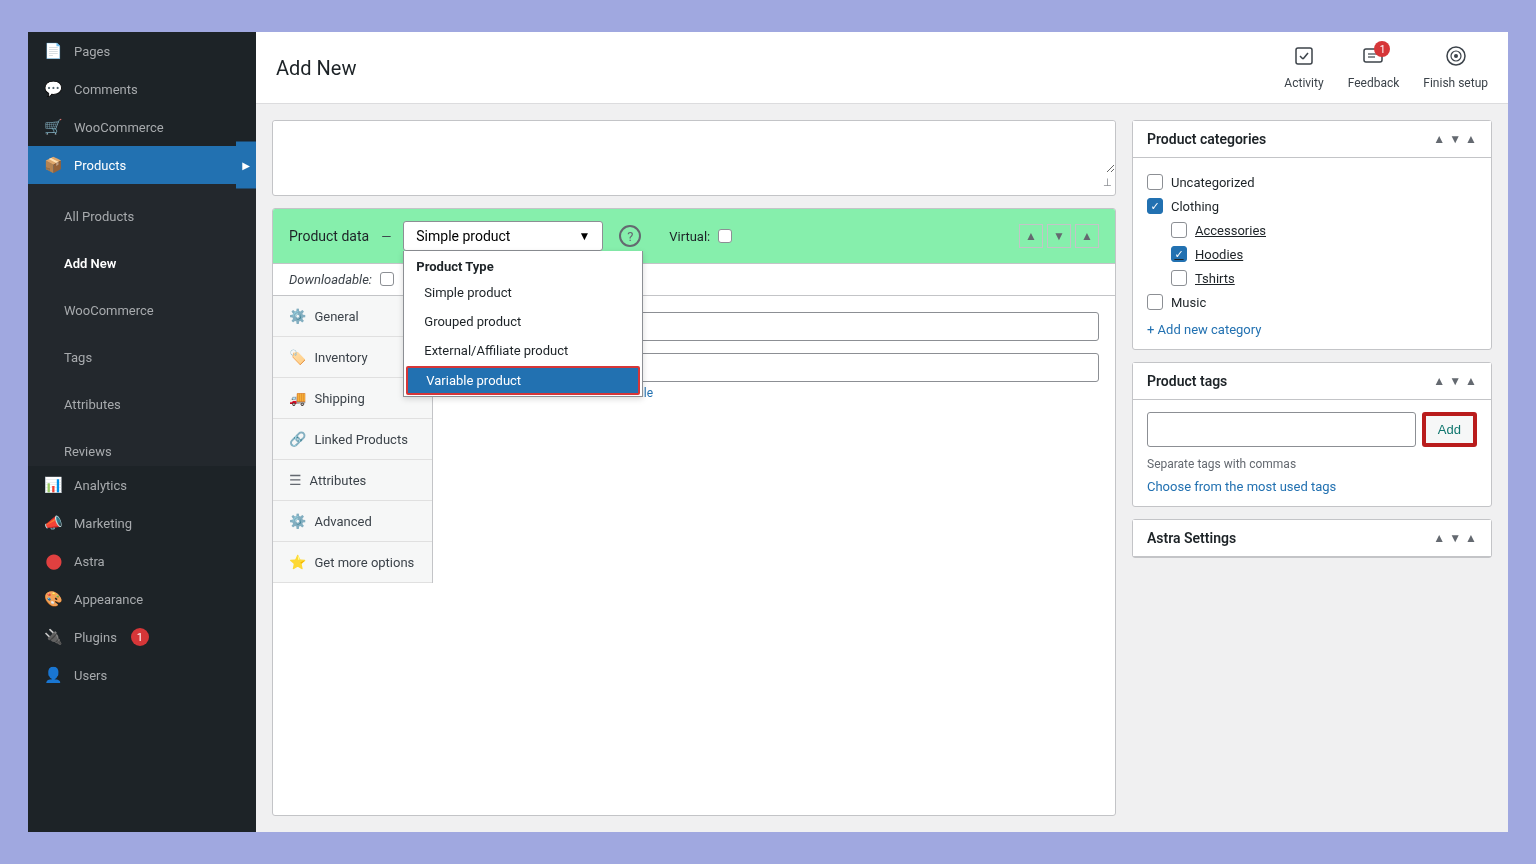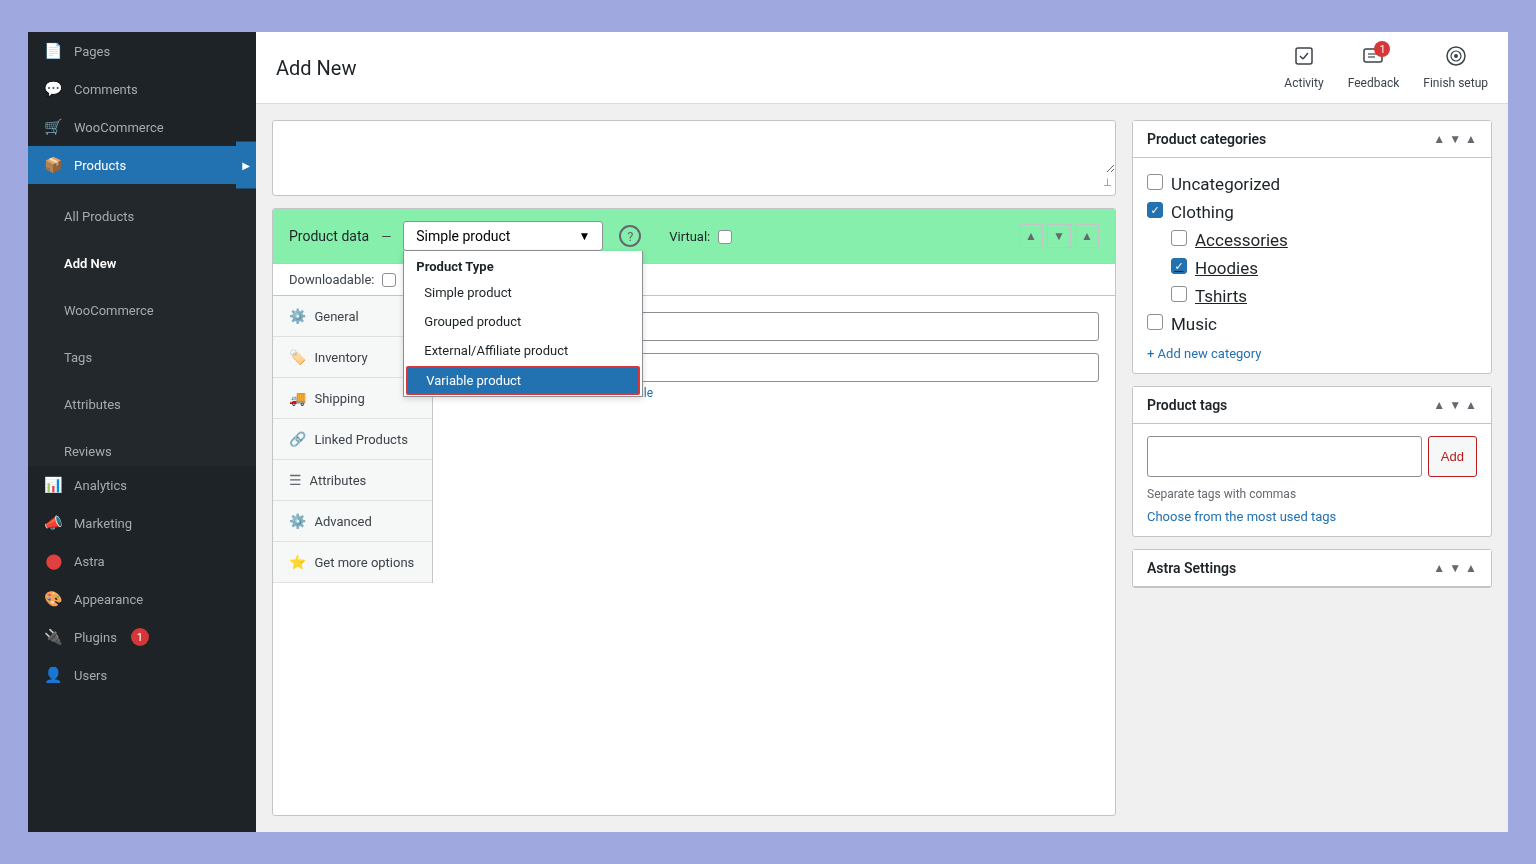--- a/index.html
+++ b/index.html
@@ -226,21 +226,21 @@
       background: #2271b1;
       color: #fff;
       border: 2px solid #d63638;
       margin: 1px 2px;
       padding: 5px 18px;
       border-radius: 2px;
     }
 
     .virtual-row {
       display: flex;
-      align-items: flex-end;
+      align-items: flex-start;
       gap: 8px;
       margin-left: 16px;
     }
     .virtual-label { font-size: 13px; color: #1d2327; }
 
     .product-data-body {
       display: flex;
       flex: 1;
     }
 
@@ -351,24 +351,24 @@
     .right-box-controls {
       display: flex;
       gap: 4px;
       color: #646970;
       font-size: 12px;
     }
     .right-box-body { padding: 12px 14px; }
 
     .category-item {
       display: flex;
-      align-items: flex-start;
+      align-items: flex-end;
       gap: 8px;
       padding: 4px 0;
-      font-size: 17px;
+      font-size: 13px;
       color: #1d2327;
     }
     .category-sub {
       margin-left: 24px;
       text-decoration: underline;
     }
     .checkbox {
       width: 16px;
       height: 16px;
       border: 1px solid #8c8f94;
@@ -405,26 +405,26 @@
     }
     .tags-input {
       flex: 1;
       border: 1px solid #8c8f94;
       border-radius: 3px;
       padding: 6px 8px;
       font-size: 13px;
     }
     .add-btn {
       background: #f6f7f7;
-      border: 1px solid #b91c1c;
+      border: 4px solid #b91c1c;
       border-radius: 3px;
-      padding: 12px 12px;
-      cursor: pointer;
-      font-size: 13px;
-      color: #b91c1c;
+      padding: 6px 12px;
+      cursor: pointer;
+      font-size: 13px;
+      color: #0f766e;
     }
     .tags-hint {
       font-size: 12px;
       color: #646970;
       margin-bottom: 8px;
     }
     .tags-link {
       color: #2271b1;
       font-size: 13px;
       cursor: pointer;
@@ -598,21 +598,21 @@
               <div class="checkbox" style="width:14px; height:14px;"></div>
             </div>
 
             <div class="arrows-row">
               <button class="arrow-btn">▲</button>
               <button class="arrow-btn">▼</button>
               <button class="arrow-btn">▲</button>
             </div>
           </div>
 
-          <div style="display:flex; align-items:flex-end; gap:8px; padding:8px 16px; background:#fff; border-bottom:1px solid #c3c4c7;">
+          <div style="display:flex; align-items:flex-start; gap:8px; padding:8px 16px; background:#fff; border-bottom:1px solid #c3c4c7;font-style:italic;">
             <span style="font-size:13px; color:#3c434a;">Downloadable:</span>
             <div class="checkbox" style="width:14px; height:14px;"></div>
           </div>
 
           <div class="product-data-body">
 
             <div class="product-data-tabs">
               <div class="tab-item">
                 <span class="tab-icon">⚙️</span>
                 <span>General</span>

